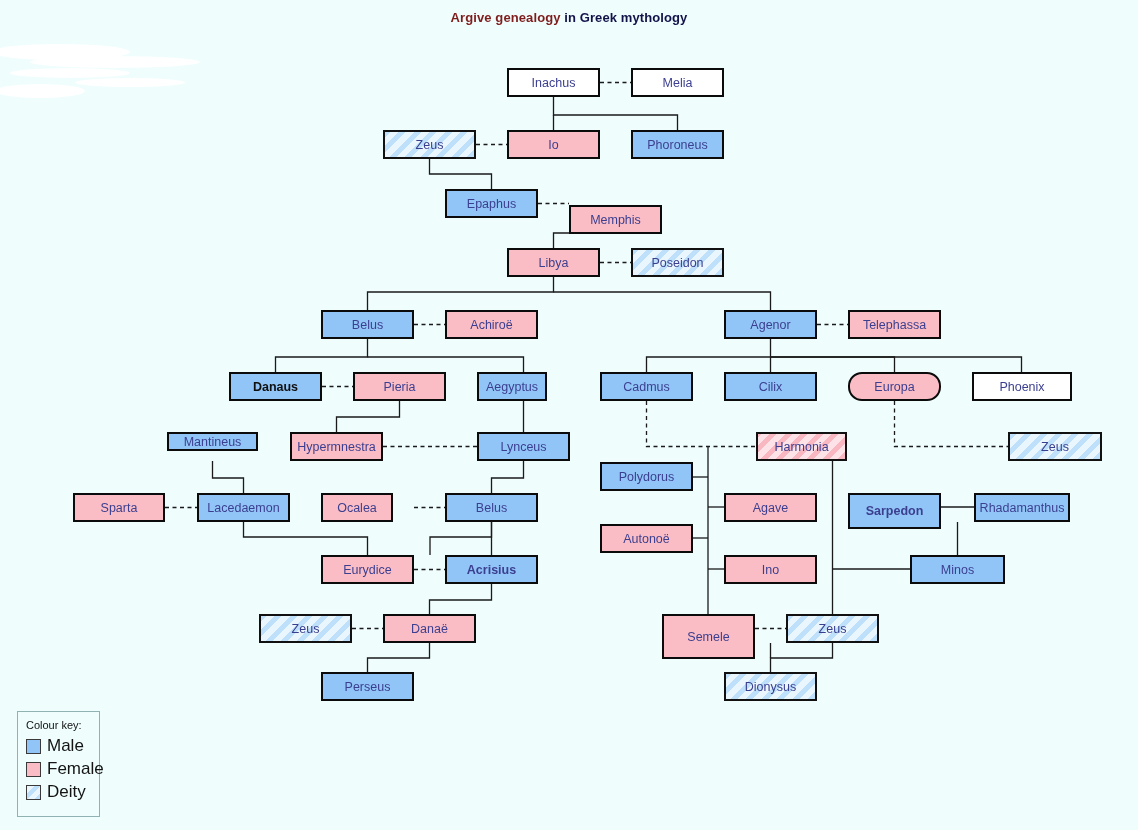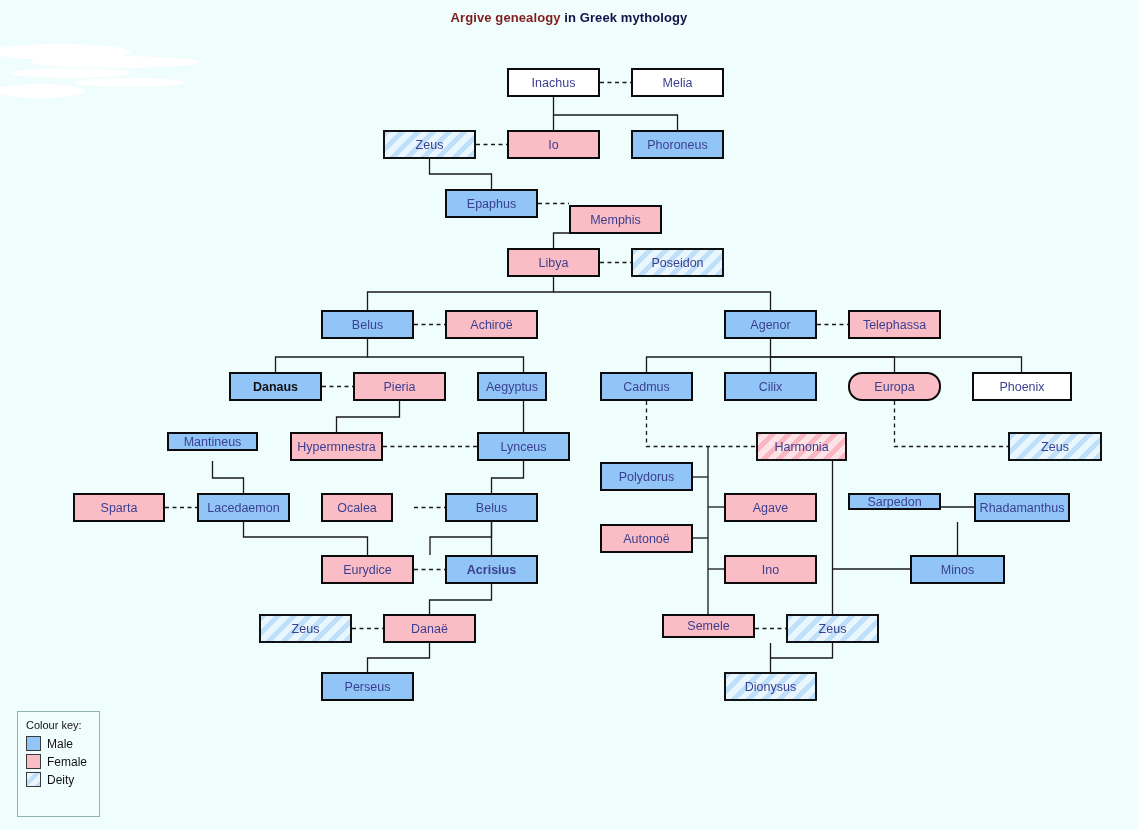--- a/index.html
+++ b/index.html
@@ -106,21 +106,21 @@
     flex: 0 0 auto;
   }
   #legend .sw.male   { background: #92c5f7; }
   #legend .sw.female { background: #fbbdc5; }
   #legend .sw.deity  {
     background:
       repeating-linear-gradient(-45deg,
         #bfe0fb 0px, #bfe0fb 4px,
         #eaf6fe 4px, #eaf6fe 9px);
   }
-  #legend .lg-label { font-size: 12px; color: #141414; }
+  #legend .lg-label { font-size: 17px; color: #141414; }
 
   
   .cloud {
     position: absolute;
     background: #ffffff;
     border-radius: 50%;
     pointer-events: none;
     opacity: 0.95;
   }
 </style>
@@ -279,21 +279,21 @@
     </div>
     <div class="node female" style="left: 321px; top: 493px; width: 72px; height: 29px;">
       <span>Ocalea</span>
     </div>
     <div class="node male" style="left: 445px; top: 493px; width: 93px; height: 29px;">
       <span>Belus</span>
     </div>
     <div class="node female" style="left: 724px; top: 493px; width: 93px; height: 29px;">
       <span>Agave</span>
     </div>
-    <div class="node male" style="left: 848px; top: 493px; width: 93px; height: 17px;">
+    <div class="node male" style="left: 848px; top: 493px; width: 93px; height: 36px; font-weight: bold;">
       <span>Sarpedon</span>
     </div>
     <div class="node male" style="left: 974px; top: 493px; width: 96px; height: 29px;">
       <span>Rhadamanthus</span>
     </div>
     <div class="node female" style="left: 600px; top: 524px; width: 93px; height: 29px;">
       <span>Autonoë</span>
     </div>
     <div class="node female" style="left: 321px; top: 555px; width: 93px; height: 29px;">
       <span>Eurydice</span>
@@ -306,21 +306,21 @@
     </div>
     <div class="node male" style="left: 910px; top: 555px; width: 95px; height: 29px;">
       <span>Minos</span>
     </div>
     <div class="node deity-male" style="left: 259px; top: 614px; width: 93px; height: 29px;">
       <span>Zeus</span>
     </div>
     <div class="node female" style="left: 383px; top: 614px; width: 93px; height: 29px;">
       <span>Danaë</span>
     </div>
-    <div class="node female" style="left: 662px; top: 614px; width: 93px; height: 24px;">
+    <div class="node female" style="left: 662px; top: 614px; width: 93px; height: 45px;">
       <span>Semele</span>
     </div>
     <div class="node deity-male" style="left: 786px; top: 614px; width: 93px; height: 29px;">
       <span>Zeus</span>
     </div>
     <div class="node male" style="left: 321px; top: 672px; width: 93px; height: 29px;">
       <span>Perseus</span>
     </div>
     <div class="node deity-male" style="left: 724px; top: 672px; width: 93px; height: 29px;">
       <span>Dionysus</span>

